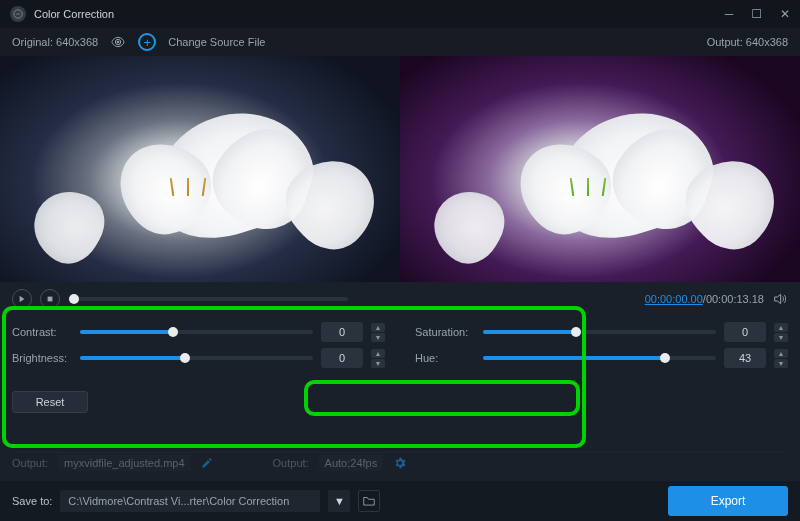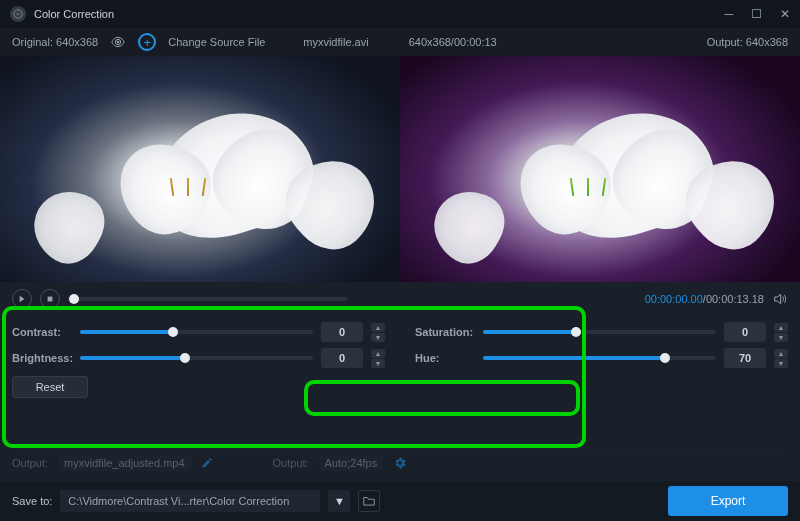--- a/index.html
+++ b/index.html
@@ -27,32 +27,32 @@
   .preview .center-flower { left: 38%; top: 26%; width: 40%; height: 52%; }
   .stamens { position:absolute; left:50%; top:54%; width:2px; height:18px; background: linear-gradient(#c7a03a,#b5892a); transform:translateX(-50%);}
   .preview.adjusted .stamens { background: linear-gradient(#7ac23a,#5aa82a); }
   
   .controls-wrap { position: relative; padding: 4px 12px 0; }
   .play-row { display:flex; align-items:center; gap:8px; height:26px; }
   .round-btn { width:20px; height:20px; border:1px solid #454d59; border-radius:50%; display:flex; align-items:center; justify-content:center; color:#9aa3ad; }
   .track { flex:1; height:4px; background:#2a323e; border-radius:2px; position:relative; }
   .track .knob { position:absolute; left:2%; top:50%; width:10px; height:10px; background:#e8ecef; border-radius:50%; transform:translate(-50%,-50%);}
   .timecode { font-size:11px; color:#9aa3ad; }
-  .timecode .cur { color:#1e8fe6; }
+  .timecode .cur { color:#1e8fe6;text-decoration:underline; }
   .vol { width:16px; height:16px; color:#9aa3ad; }
-  .sliders { display:grid; grid-template-columns: 1fr 1fr; gap: 6px 30px; margin-top:10px; font-size:11px;font-weight:bold; }
+  .sliders { display:grid; grid-template-columns: 1fr 1fr; gap: 6px 30px; margin-top:10px; font-size:11px; }
   .slider-row { display:flex; align-items:center; gap:8px; }
   .slider-row label { width:60px; color:#9aa3ad; }
   .slider { flex:1; height:4px; background:#2a323e; border-radius:2px; position:relative; }
   .slider .fill { position:absolute; left:0; top:0; bottom:0; background:#1e8fe6; border-radius:2px; }
   .slider .knob { position:absolute; top:50%; width:10px; height:10px; background:#e8ecef; border-radius:50%; transform:translate(-50%,-50%);}
   .numbox { width:42px; height:20px; background:#2a323e; border-radius:3px; display:flex; align-items:center; justify-content:center; color:#cdd3da; font-size:11px;}
   .spinner { width:14px; display:flex; flex-direction:column; }
   .spinner .sp { height:9px; background:#2a323e; margin:0.5px 0; border-radius:2px; display:flex; align-items:center; justify-content:center; color:#8a929c; font-size:7px;}
-  .reset-btn { margin-top:8px; width:76px; height:22px; background:#262d38; border:1px solid #343c48; border-radius:3px; display:flex; align-items:center; justify-content:center; color:#cdd3da; font-size:11px; }
+  .reset-btn { margin-top:23px; width:76px; height:22px; background:#262d38; border:1px solid #343c48; border-radius:3px; display:flex; align-items:center; justify-content:center; color:#cdd3da; font-size:11px; }
   .highlight-box { position:absolute; border:4px solid #00d400; border-radius:10px; pointer-events:none;}
   .hl-outer { left:2px; top:306px; width:584px; height:142px; }
   .hl-inner { left:304px; top:380px; width:276px; height:36px; }
   
   .outputrow { position:absolute; left:12px; right:12px; top:452px; height:20px; display:flex; align-items:center; gap:10px; font-size:11px; color:#7a828c; border-top:1px solid #242a33; padding-top:0; opacity:0.55;}
   .outputrow .field { background:#20262f; padding:2px 6px; border-radius:2px; color:#8f969f; }
   .outputrow .pencil, .outputrow .gear { color:#1e8fe6; }
   
   .bottombar { position:absolute; left:0; right:0; bottom:0; height:40px; background:#141a22; display:flex; align-items:center; padding:0 12px; gap:8px; font-size:11px; }
   .bottombar .pathbox { background:#20262f; height:22px; padding:0 8px; display:flex; align-items:center; border-radius:2px 0 0 2px; color:#9aa3ad; min-width:260px;}
@@ -82,24 +82,20 @@
 <div class="infobar">
   <span>Original: 640x368</span>
   <span class="eye">
     <svg width="16" height="16" viewBox="0 0 24 24">
         <path d="M12 5c-5 0-9 5-9 7s4 7 9 7 9-5 9-7-4-7-9-7zm0 11a4 4 0 110-8 4 4 0 010 8z" fill="none" stroke="#9aa3ad" stroke-width="1.5"></path>
         <circle cx="12" cy="12" r="2" fill="#9aa3ad"></circle>
       </svg>
   </span>
   <span class="addcircle">+</span>
   <span>Change Source File</span>
-  <div class="center">
-    <span>myxvidfile.avi</span>
-    <span>640x368/00:00:13</span>
-  </div>
   <div class="spacer"></div>
   <span>Output: 640x368</span>
 </div>
 
 <div class="previews">
   <div class="preview original">
     <div class="flower">
       <div class="petal center-flower" style="transform:rotate(-18deg)"></div>
       <div class="petal" style="left:30%;top:38%;width:22%;height:40%;transform:rotate(-50deg)"></div>
       <div class="petal" style="left:54%;top:32%;width:24%;height:44%;transform:rotate(30deg)"></div>
@@ -191,21 +187,21 @@
           <div class="sp">▼</div>
         </div>
     </div>
 
     <div class="slider-row">
       <label>Hue:</label>
       <div class="slider">
         <div class="fill" style="width: 78%;"></div>
         <div class="knob" style="left: 78%;"></div>
       </div>
-      <div class="numbox">70</div>
+      <div class="numbox">43</div>
       <div class="spinner">
           <div class="sp">▲</div>
           <div class="sp">▼</div>
         </div>
     </div>
   </div>
 
   <div class="reset-btn">Reset</div>
 </div>
 

